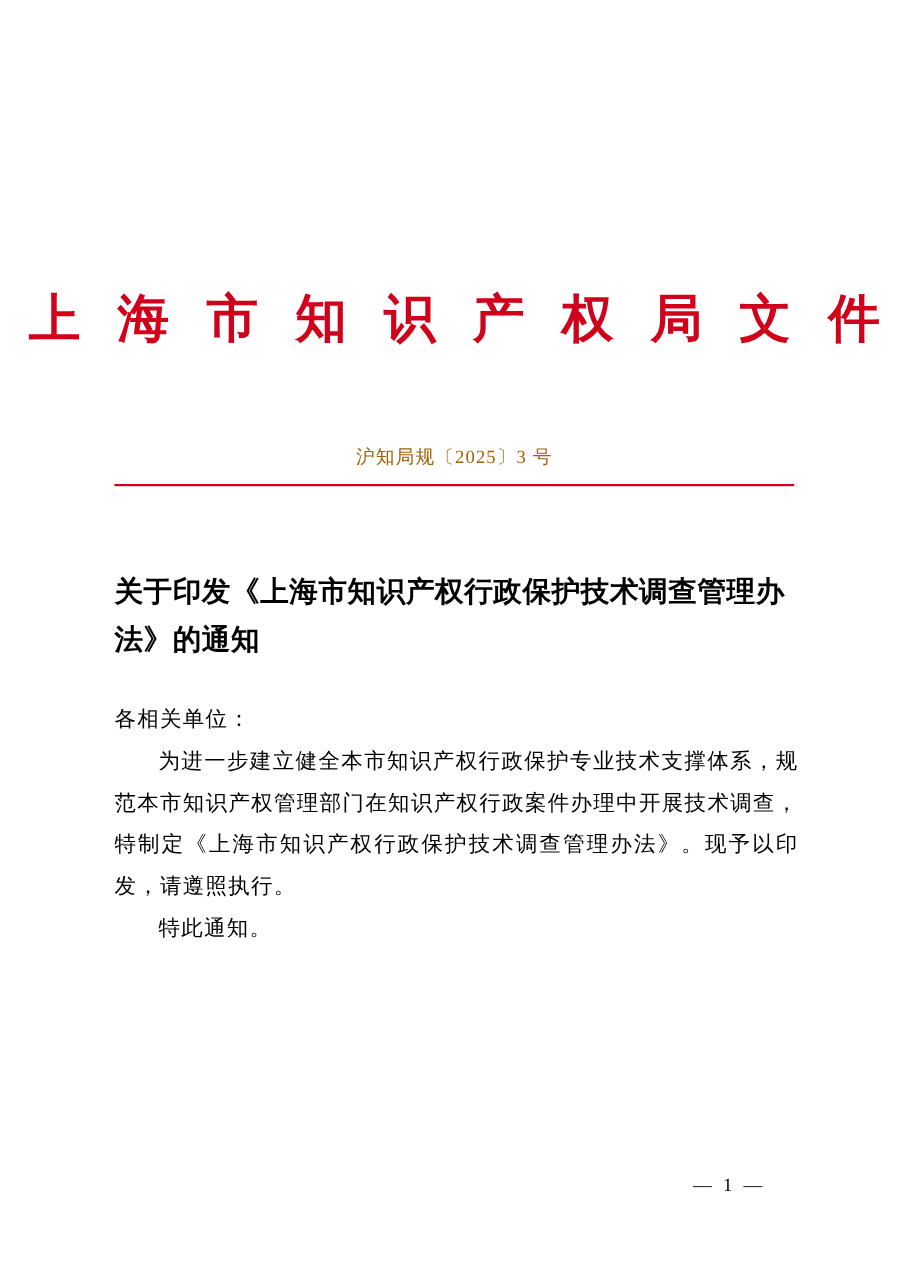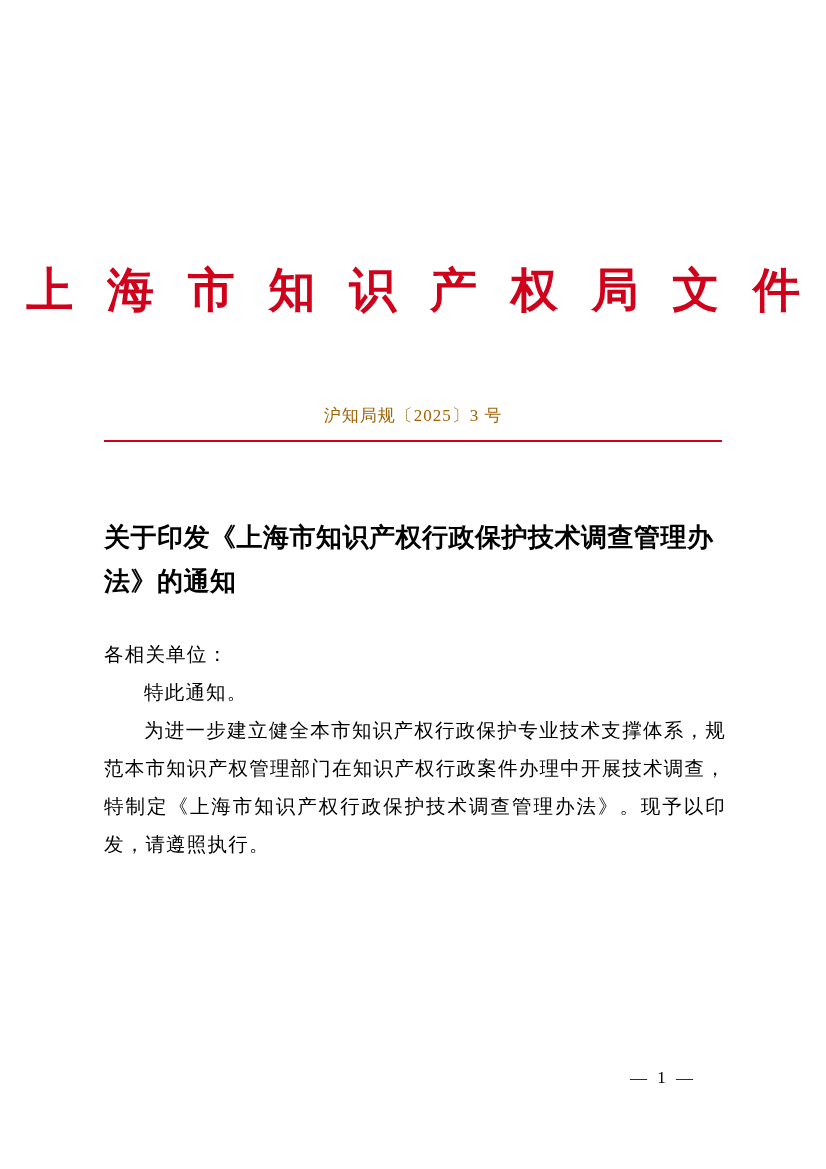--- a/index.html
+++ b/index.html
@@ -127,21 +127,21 @@
   </div>
 
   <div class="doc-number">沪知局规〔2025〕3 号</div>
 
   <div class="red-rule"></div>
 
   <div class="doc-title">关于印发《上海市知识产权行政保护技术调查管理办法》的通知</div>
 
   <div class="body-block">
     <p class="p-salutation">各相关单位：</p>
+    <p class="p-indent">为进一步建立健全本市知识产权行政保护专业技术支撑体系，规范本市知识产权管理部门在知识产权行政案件办理中开展技术调查，特制定《上海市知识产权行政保护技术调查管理办法》。现予以印发，请遵照执行。</p>
     <p class="p-indent">特此通知。</p>
-    <p class="p-indent">为进一步建立健全本市知识产权行政保护专业技术支撑体系，规范本市知识产权管理部门在知识产权行政案件办理中开展技术调查，特制定《上海市知识产权行政保护技术调查管理办法》。现予以印发，请遵照执行。</p>
   </div>
 
   <div class="page-number">
     <span class="page-number-inner">— 1 —</span>
   </div>
 
 </div>
 
 </body></html>

